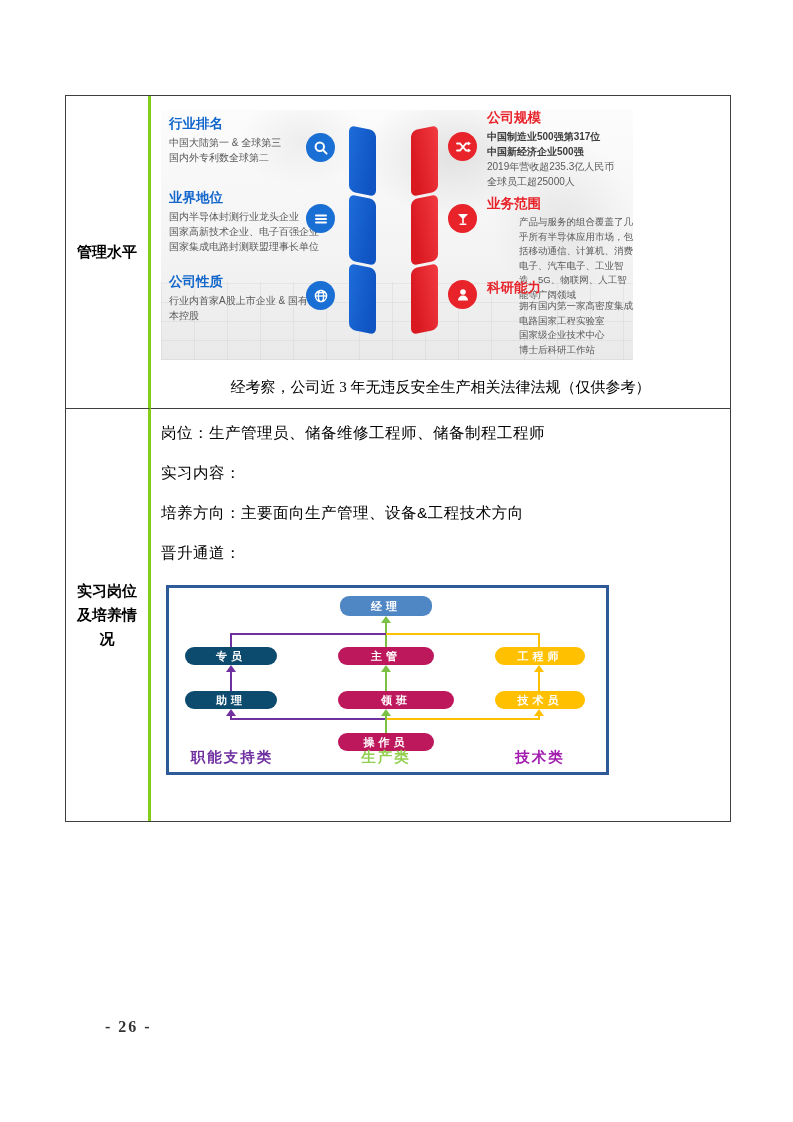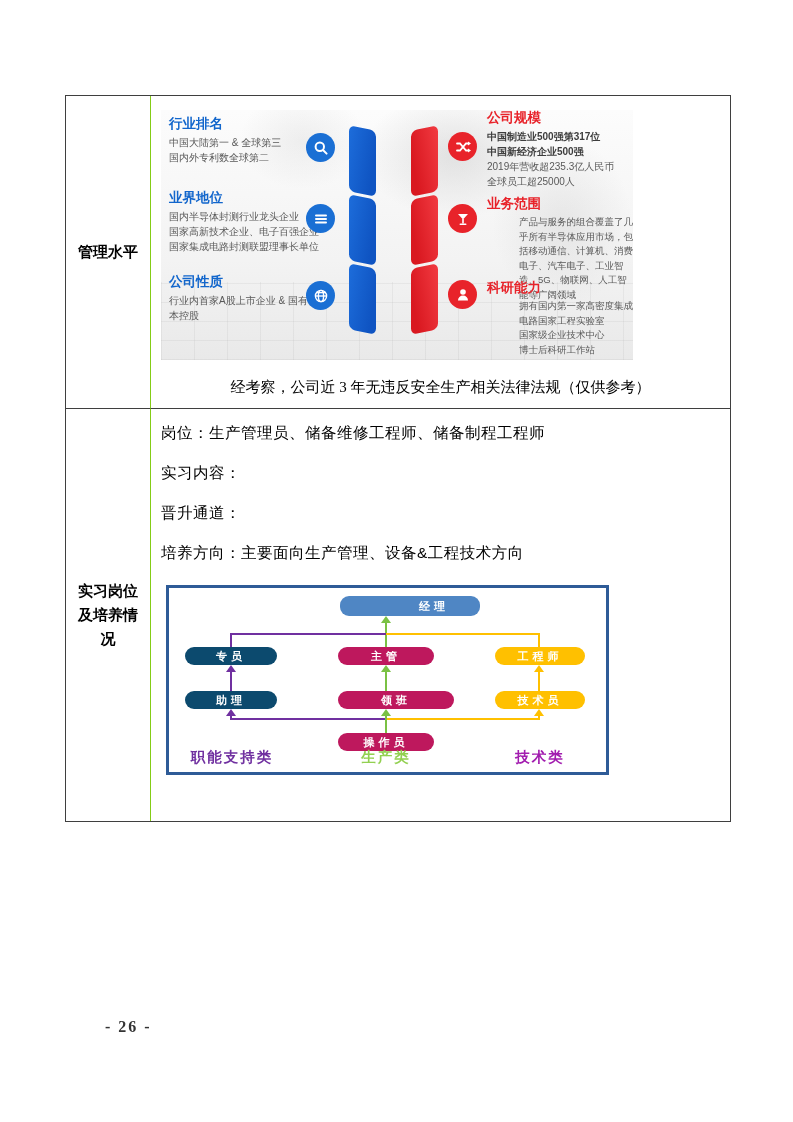--- a/index.html
+++ b/index.html
@@ -7,21 +7,21 @@
     width:793px;height:1122px;position:relative;background:#ffffff;
     font-family:"Liberation Sans", sans-serif;color:#000;overflow:hidden;
   }
   
   .doc-table{
     position:absolute;left:65px;top:95px;width:666px;height:727px;
     box-sizing:border-box;border:1px solid #3f3f3f;
     display:grid;grid-template-columns:85px 1fr;grid-template-rows:313px 1fr;
   }
   .cell{box-sizing:border-box;position:relative;}
-  .cell-label{border-right:1px solid #84cc16;display:flex;align-items:center;justify-content:center;
+  .cell-label{border-right:3px solid #84cc16;display:flex;align-items:center;justify-content:center;
     text-align:center;font-weight:bold;font-size:15px;line-height:24px;padding:0 9px;}
   .row1{border-bottom:1px solid #3f3f3f;}
   .caption{position:absolute;left:0;right:0;text-align:center;font-family:"Liberation Serif",serif;
     font-size:15px;color:#000;}
   
   .infographic{
     position:absolute;left:10px;top:14px;width:472px;height:250px;overflow:hidden;
     background:
       radial-gradient(ellipse 130px 90px at 62% 18%, rgba(170,170,170,0.30), transparent 70%),
       radial-gradient(ellipse 100px 120px at 85% 45%, rgba(175,175,175,0.22), transparent 70%),
@@ -53,21 +53,21 @@
   .ribbon-red .seg{transform:skewY(-12deg);background:linear-gradient(80deg,#d91820 20%,#f23b42 100%);}
   
   .body-text{position:absolute;left:10px;top:0;right:6px;}
   .body-line{margin:14px 0 21px 0;font-size:15.5px;line-height:19px;letter-spacing:0.5px;}
   .body-line + .body-line{margin-top:0;}
   
   .orgchart{position:absolute;left:15px;top:176px;width:443px;height:190px;box-sizing:border-box;
     border:3px solid #2e5b97;background:#fff;}
   .obox{position:absolute;border-radius:9px;color:#fff;font-weight:bold;font-size:11px;
     text-align:center;letter-spacing:4px;display:flex;align-items:center;justify-content:center;}
-  .ob-blue{background:#4f86c4;padding-left:48px;}
+  .ob-blue{background:#4f86c4;}
   .ob-purple{background:#0c4a6e;}
   .ob-green{background:#be185d;}
   .ob-yellow{background:#ffc000;}
   .oline{position:absolute;}
   .l-purple{background:#7030a0;}
   .l-green{background:#7ac144;}
   .l-yellow{background:#ffc000;}
   .ah{position:absolute;width:0;height:0;border-left:5px solid transparent;border-right:5px solid transparent;}
   .ah-purple{border-bottom:7px solid #7030a0;}
   .ah-green{border-bottom:7px solid #7ac144;}
@@ -193,22 +193,22 @@
   </div>
 
   <div class="cell cell-label">
     <span>实习岗位及培养情况</span>
   </div>
 
   <div class="cell">
     <div class="body-text">
       <div class="body-line">岗位：生产管理员、储备维修工程师、储备制程工程师</div>
       <div class="body-line">实习内容：</div>
+      <div class="body-line">培养方向：主要面向生产管理、设备&amp;工程技术方向</div>
       <div class="body-line">晋升通道：</div>
-      <div class="body-line">培养方向：主要面向生产管理、设备&amp;工程技术方向</div>
     </div>
 
     <div class="orgchart">
 
       <div class="oline l-green" style="left:216px;top:34px;width:2px;height:25px;"></div>
       <div class="ah ah-green" style="left:212px;top:28px;"></div>
       <div class="oline l-purple" style="left:61px;top:45px;width:156px;height:2px;"></div>
       <div class="oline l-yellow" style="left:217px;top:45px;width:153px;height:2px;"></div>
       <div class="oline l-purple" style="left:61px;top:45px;width:2px;height:14px;"></div>
       <div class="oline l-yellow" style="left:369px;top:45px;width:2px;height:14px;"></div>

